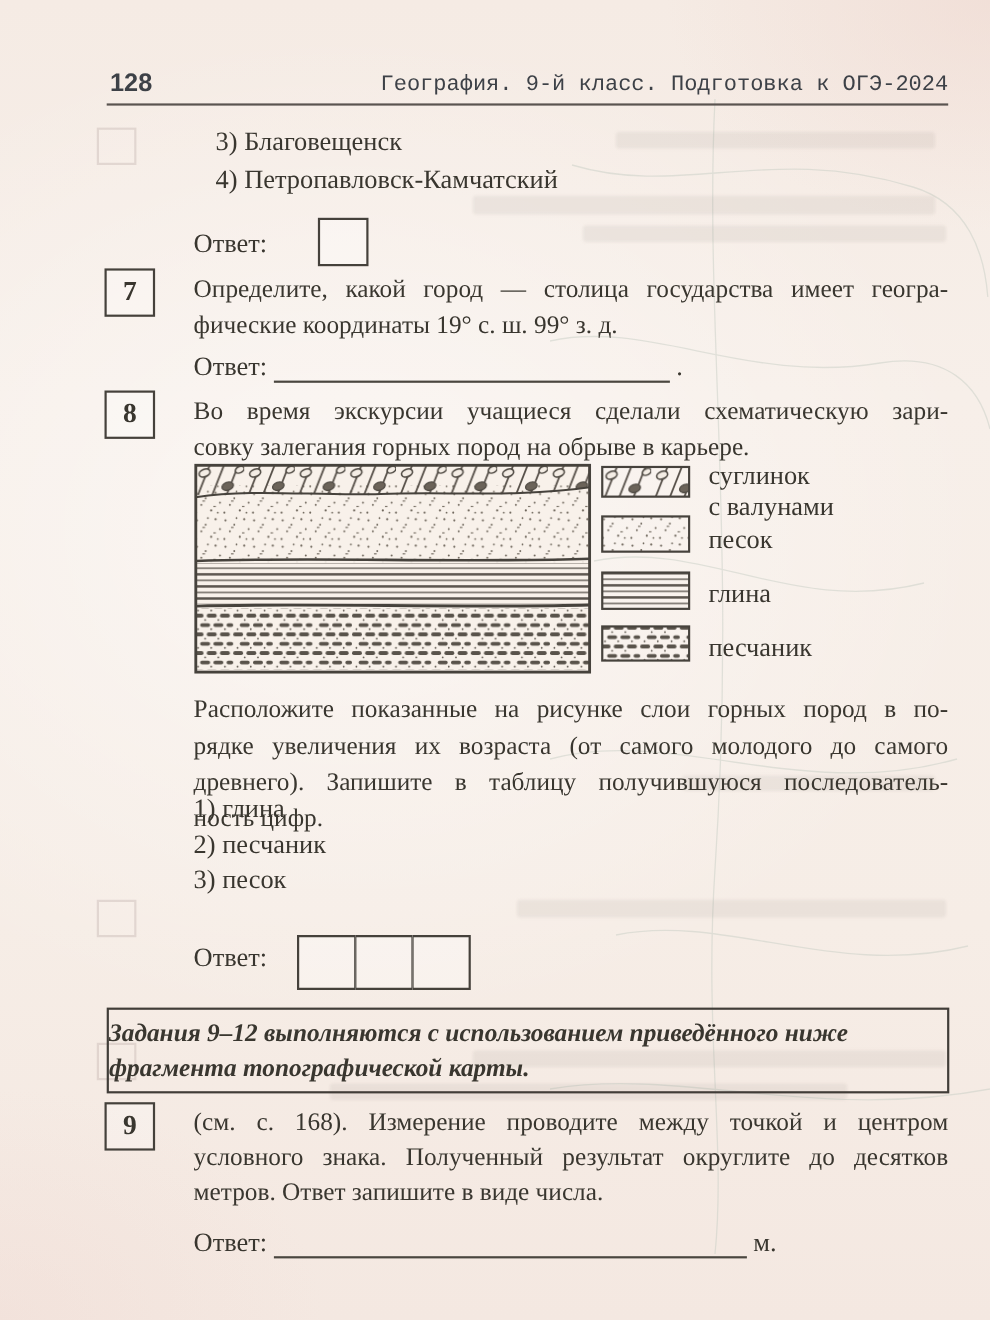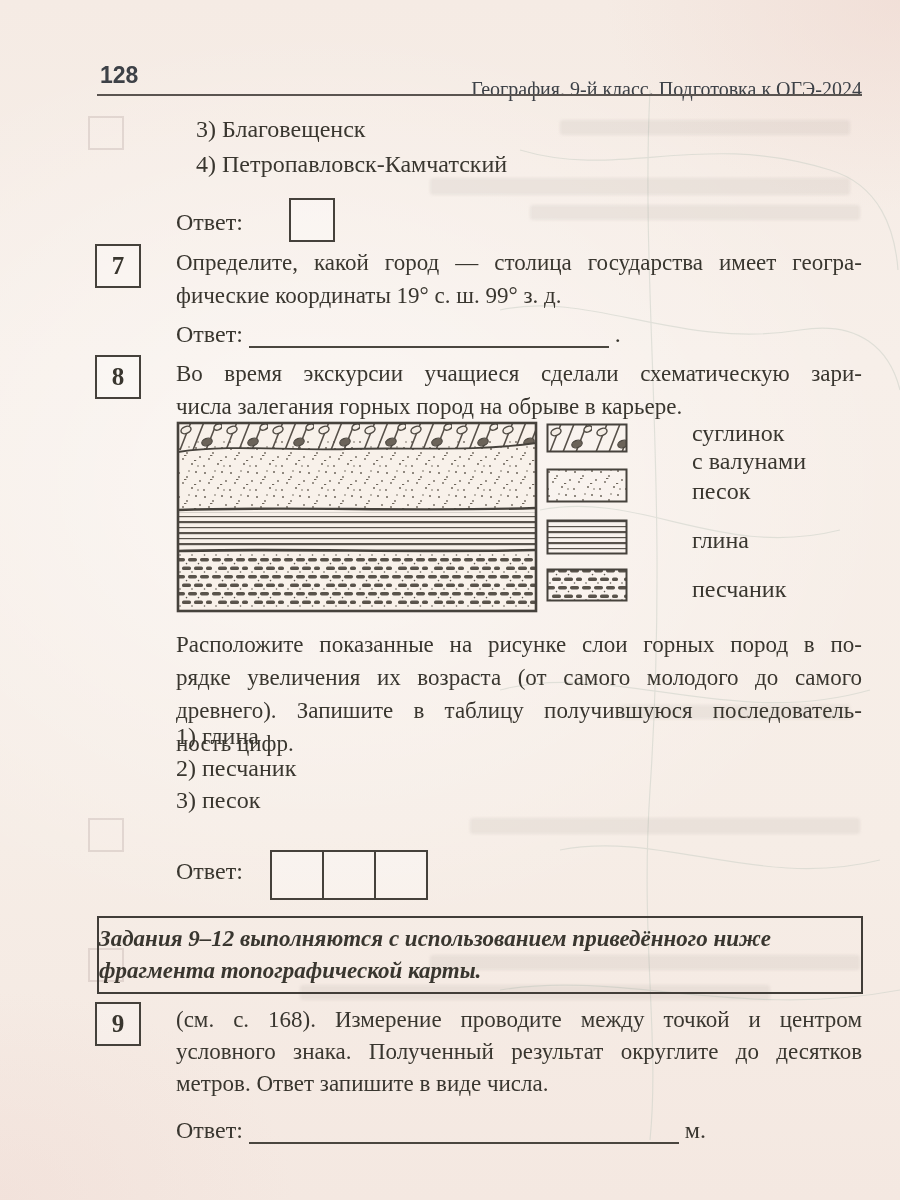--- a/index.html
+++ b/index.html
@@ -15,21 +15,21 @@
     background:
       radial-gradient(420px 300px at 100% 0%, rgba(238,214,206,.55), transparent 70%),
       radial-gradient(420px 300px at 0% 100%, rgba(240,219,212,.45), transparent 70%),
       radial-gradient(900px 700px at 35% 40%, rgba(255,255,255,.5), transparent 65%),
       linear-gradient(180deg,#f5ebe4 0%,#f7efe9 30%,#f6ede6 70%,#f4e8e1 100%);
     overflow:hidden;
   }
   
   .hdr-num{position:absolute;left:100px;top:62px;font-family:"Liberation Sans","DejaVu Sans",sans-serif;
     font-size:23px;font-weight:bold;color:#3d4147;}
-  .hdr-title{position:absolute;right:38px;top:78px;font-family:Liberation Serif, serif;
+  .hdr-title{position:absolute;right:38px;top:66px;font-family:Liberation Mono, monospace;
     font-size:20px;color:#3d4147;}
   .hdr-rule{position:absolute;left:97px;top:94px;width:765px;height:2px;background:#5a5450;}
   
   .tblock{position:absolute;left:176px;width:686px;}
   .bodyline{font-size:23px;line-height:33px;text-align:justify;text-align-last:justify;white-space:nowrap;}
   .bodyline.last{text-align-last:left;white-space:normal;}
   .qnum{position:absolute;left:95px;width:42px;height:40px;border:2px solid #45413b;
     display:flex;align-items:center;justify-content:center;
     font-size:25px;font-weight:bold;background:rgba(255,255,255,.25);}
   .optline{font-size:24px;line-height:35px;}
@@ -37,21 +37,21 @@
   .anslabel{flex:none;}
   .ansline{height:30px;border-bottom:2px solid #4a463f;margin:0 6px;}
   .ansbox{border:2px solid #45413b;background:rgba(255,255,255,.3);}
   .anscells{position:absolute;display:flex;}
   .anscells .cell{width:50px;height:46px;border:2px solid #45413b;border-left-width:1px;border-right-width:1px;background:rgba(255,255,255,.3);}
   .anscells .cell:first-child{border-left-width:2px;}
   .anscells .cell:last-child{border-right-width:2px;}
   
   #diagram{position:absolute;left:176px;top:421px;width:700px;height:196px;}
   .swatch{position:absolute;left:370px;}
-  .leglabel{position:absolute;left:468px;font-size:24px;line-height:28px;white-space:nowrap;margin-left:48px;}
+  .leglabel{position:absolute;left:468px;font-size:24px;line-height:28px;white-space:nowrap;}
   
   #notice{position:absolute;left:97px;top:916px;width:762px;height:74px;border:2px solid #413d38;
     display:flex;flex-direction:column;justify-content:center;align-items:flex-start;
     font-size:23px;font-weight:bold;font-style:italic;line-height:32px;text-align:center;}
   
   .ghost{position:absolute;background:rgba(150,140,132,.12);filter:blur(1.5px);border-radius:3px;}
   .ghostbox{position:absolute;border:2px solid rgba(172,156,150,.28);filter:blur(.7px);}
   #ghostmap{position:absolute;right:0;top:90px;opacity:.5;}
 </style>
 </head>
@@ -105,21 +105,21 @@
     <span class="anslabel">Ответ:</span>
     <span class="ansline" style="width:360px;"></span>
     <span>.</span>
   </div>
 
   <div class="qnum" style="top:355px;">
     <span>8</span>
   </div>
   <div class="tblock" style="top:357px;">
     <div class="bodyline">Во время экскурсии учащиеся сделали схематическую зари-</div>
-    <div class="bodyline last">числа залегания горных пород на обрыве в карьере.</div>
+    <div class="bodyline last">совку залегания горных пород на обрыве в карьере.</div>
   </div>
 
   <div id="diagram">
     <svg width="362" height="192" viewBox="0 0 362 192">
       <defs>
         <pattern id="patSand" width="26" height="24" patternUnits="userSpaceOnUse">
           <g fill="#6d655a">
             <circle cx="3" cy="4" r="1"></circle>
               <circle cx="11" cy="8" r="0.9"></circle>
               <circle cx="20" cy="3" r="1"></circle>

